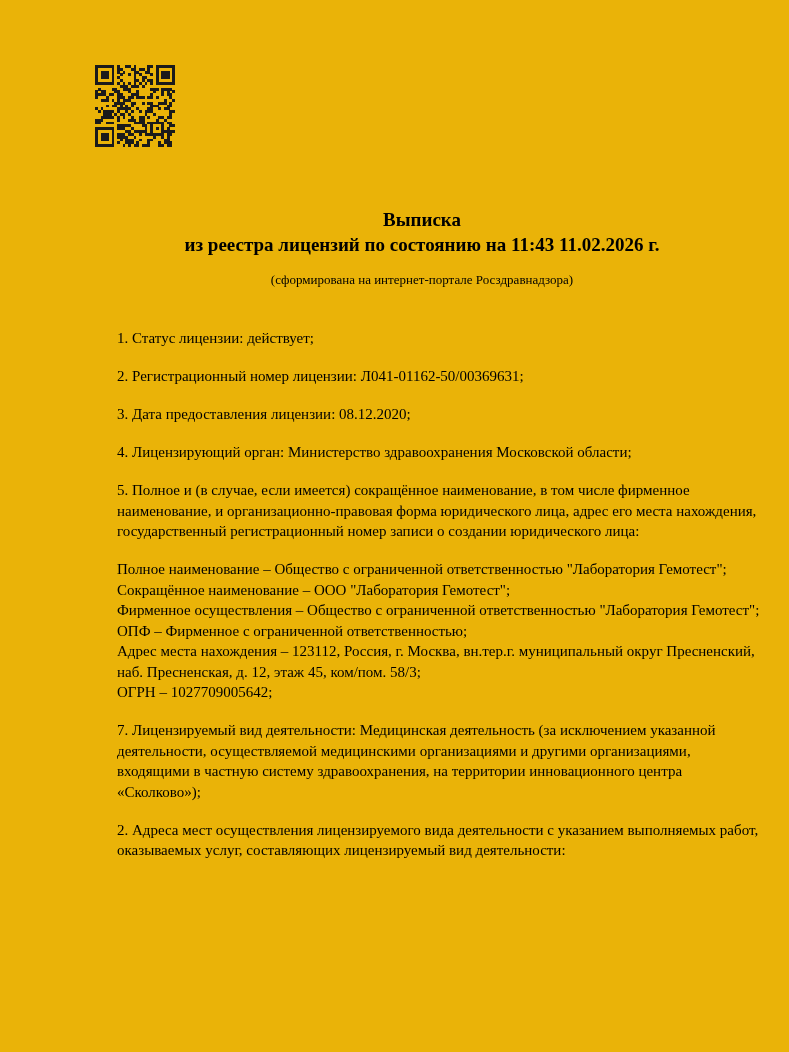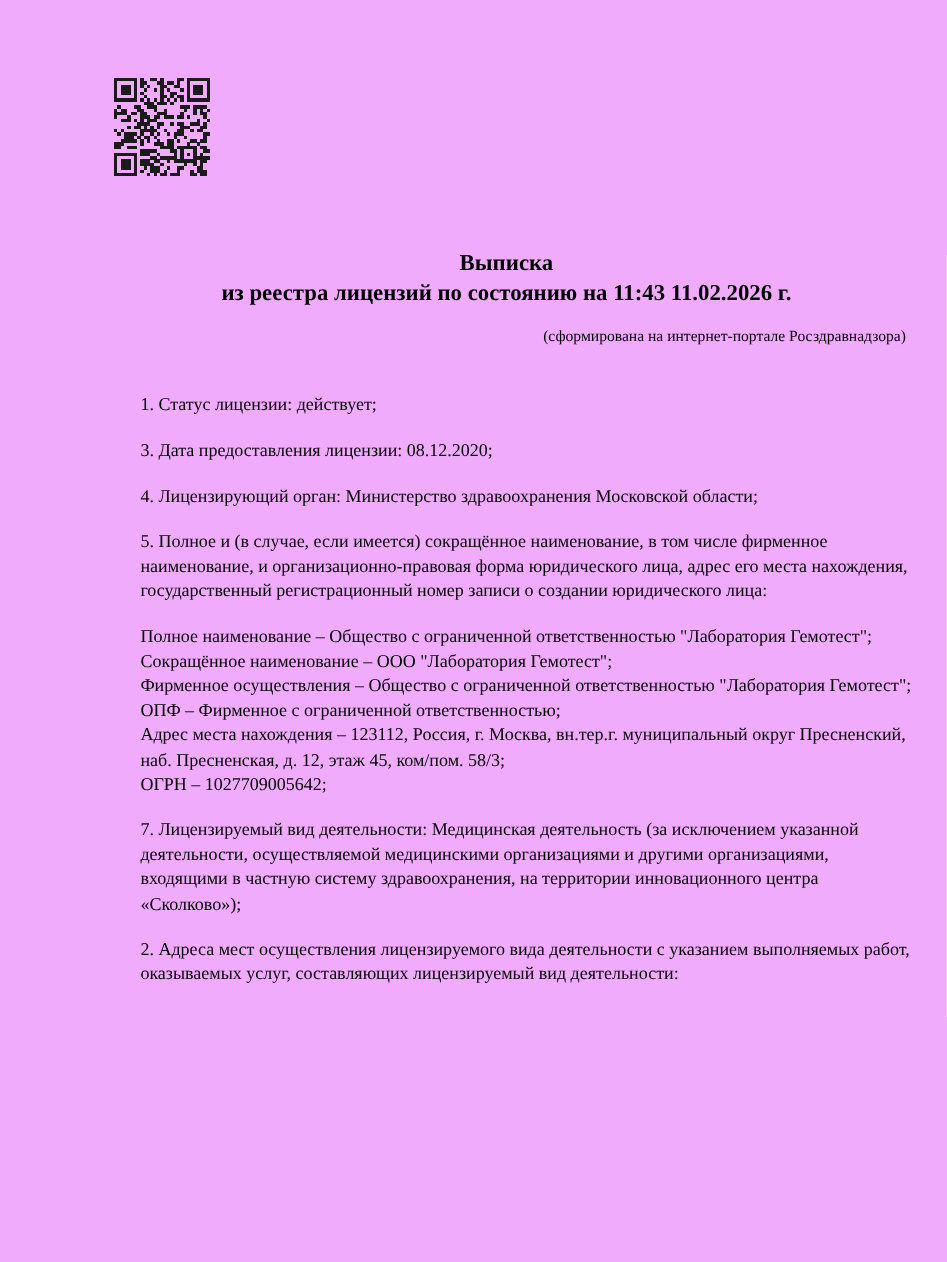--- a/index.html
+++ b/index.html
@@ -1,31 +1,31 @@
 <!DOCTYPE html>
 <html lang="ru"><head>
 <meta charset="utf-8">
 <style>
   * { margin:0; padding:0; box-sizing:border-box; }
   html,body { background:#ffffff; }
   .page {
     position:relative; width:789px; height:1052px;
-    background:#f0abfc; color:#000000;
+    background:#eab308; color:#000000;
     font-family:"Liberation Serif","DejaVu Serif",serif;
     overflow:hidden;
   }
   .qr { position:absolute; left:95px; top:65px; width:80px; height:82px; }
   .qr svg { width:100%; height:100%; display:block; }
   .doc-title {
     position:absolute; left:89px; top:207px; width:666px;
     text-align:center; font-weight:bold; font-size:19px; line-height:25px;
   }
   .doc-subtitle {
     position:absolute; left:89px; top:272px; width:666px;
-    text-align:right; font-size:13px; line-height:16px;
+    text-align:center; font-size:13px; line-height:16px;
   }
   .doc-body {
     position:absolute; left:89px; top:328px; width:645px;
     font-size:15px; line-height:20.5px; text-align:left;margin-left:28px;
   }
   .doc-body p, .org-details { margin:0 0 17.5px 0; }
   .org-details div { margin:0; }
 </style>
 </head>
 <body>
@@ -439,20 +439,21 @@
 
   <div class="doc-title">
     <div>Выписка</div>
     <div>из реестра лицензий по состоянию на 11:43 11.02.2026 г.</div>
   </div>
 
   <div class="doc-subtitle">(сформирована на интернет-портале Росздравнадзора)</div>
 
   <div class="doc-body">
     <p>1. Статус лицензии: действует;</p>
+    <p>2. Регистрационный номер лицензии: Л041-01162-50/00369631;</p>
     <p>3. Дата предоставления лицензии: 08.12.2020;</p>
     <p>4. Лицензирующий орган: Министерство здравоохранения Московской области;</p>
     <p>5. Полное и (в случае, если имеется) сокращённое наименование, в том числе фирменное наименование, и организационно-правовая форма юридического лица, адрес его места нахождения, государственный регистрационный номер записи о создании юридического лица:</p>
     <div class="org-details">
       <div>Полное наименование – Общество с ограниченной ответственностью "Лаборатория Гемотест";</div>
       <div>Сокращённое наименование – ООО "Лаборатория Гемотест";</div>
       <div>Фирменное осуществления – Общество с ограниченной ответственностью "Лаборатория Гемотест";</div>
       <div>ОПФ – Фирменное с ограниченной ответственностью;</div>
       <div>Адрес места нахождения – 123112, Россия, г. Москва, вн.тер.г. муниципальный округ Пресненский, наб. Пресненская, д. 12, этаж 45, ком/пом. 58/3;</div>
       <div>ОГРН – 1027709005642;</div>

